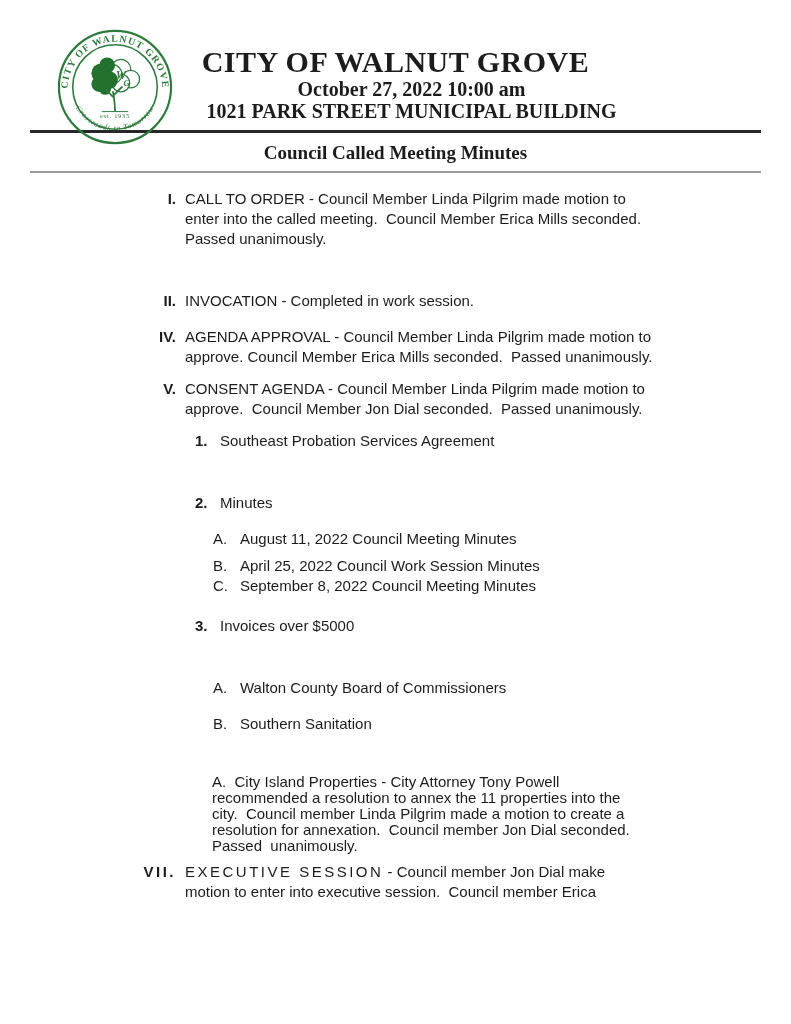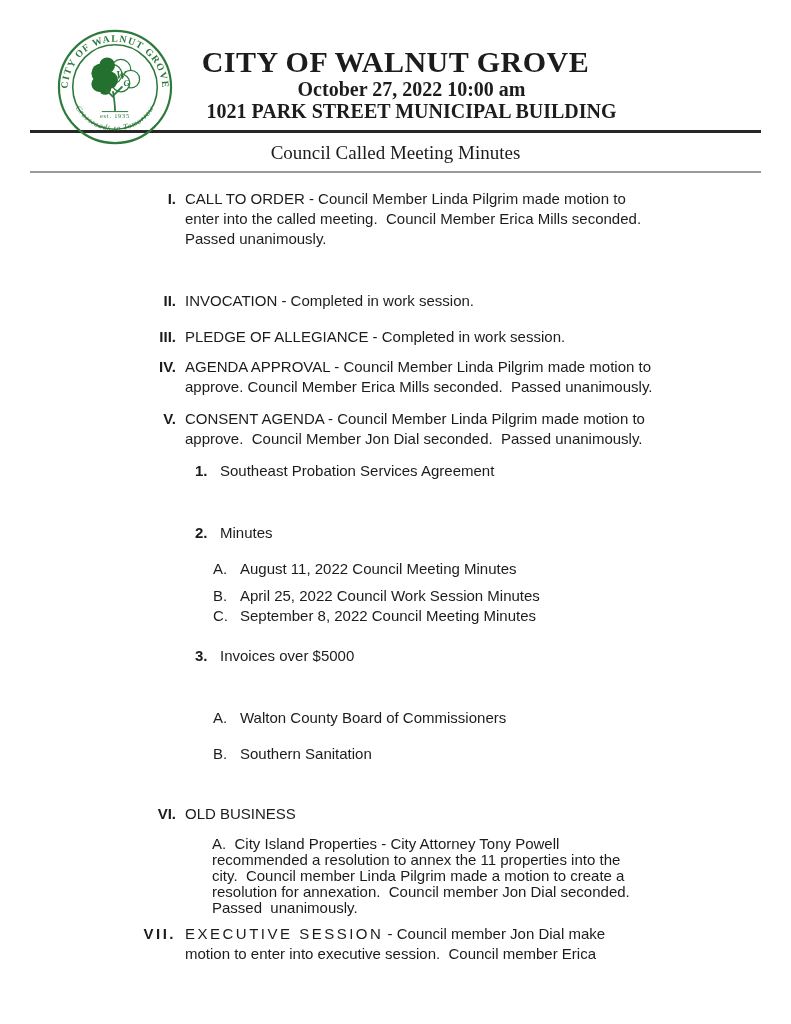--- a/index.html
+++ b/index.html
@@ -16,21 +16,21 @@
   .mg{font-size:9px;font-style:italic;font-weight:bold;}
 
   
   .header{padding-top:45px;text-align:center;font-family:"Liberation Serif",serif;font-weight:bold;}
   .header .title{font-size:30px;line-height:33px;letter-spacing:0.5px;}
   .header .line{font-size:20px;line-height:22px;margin-left:32px;}
 
   .rule{margin:0 30px 0 30px;}
   .rule-dark{border-top:3px solid #262626;margin-top:8px;}
   .rule-light{border-top:2px solid #9a9a9a;margin-top:7px;}
-  .subtitle{text-align:center;font-family:"Liberation Serif",serif;font-weight:normal;
+  .subtitle{text-align:center;font-family:"Liberation Serif",serif;font-weight:bold;
             font-size:19px;line-height:22px;margin-top:9px;}
 
   
   .content{margin:16px 30px 0 122px;font-size:15px;line-height:20px;}
   .item{display:flex;}
   .num{width:54px;flex:none;text-align:right;font-weight:bold;}
   .body{margin-left:9px;max-width:505px;}
   .b{font-weight:normal;}
   .txt{white-space:pre-wrap;}
   .sub{margin-top:12px;margin-left:10px;}
@@ -119,24 +119,20 @@
       <div class="body"><span class="b">CALL TO ORDER</span><span class="txt"> - Council Member Linda Pilgrim made motion to
 enter into the called meeting.  Council Member Erica Mills seconded.
 Passed unanimously.</span></div>
     </div>
 
     <div class="item m16">
       <div class="num">II.</div>
       <div class="body"><span class="b">INVOCATION</span><span class="txt"> - Completed in work session.</span></div>
     </div>
 
-    <div class="item m10">
-      <div class="num">III.</div>
-      <div class="body"><span class="b">PLEDGE OF ALLEGIANCE</span><span class="txt"> - Completed in work session.</span></div>
-    </div>
 
     <div class="item m12">
       <div class="num">IV.</div>
       <div class="body"><span class="b">AGENDA APPROVAL</span><span class="txt"> - Council Member Linda Pilgrim made motion to
 approve. Council Member Erica Mills seconded.  Passed unanimously.</span></div>
     </div>
 
     <div class="item m0">
       <div class="num">V.</div>
       <div class="body"><span class="b">CONSENT AGENDA</span><span class="txt"> - Council Member Linda Pilgrim made motion to
@@ -171,24 +167,20 @@
               <span>Walton County Board of Commissioners</span>
             </div>
           <div class="lrow m40">
               <span class="lt">B.</span>
               <span>Southern Sanitation</span>
             </div>
         </div>
       </div>
     </div>
 
-    <div class="item m12">
-      <div class="num">VI.</div>
-      <div class="body"><span class="b">OLD BUSINESS</span></div>
-    </div>
     <div class="para txt m8">A.  City Island Properties - City Attorney Tony Powell
 recommended a resolution to annex the 11 properties into the
 city.  Council member Linda Pilgrim made a motion to create a
 resolution for annexation.  Council member Jon Dial seconded.
 Passed  unanimously.</div>
 
     <div class="item m0">
       <div class="num spx">VII.</div>
       <div class="body"><span class="b spx">EXECUTIVE SESSION</span><span class="txt"> - Council member Jon Dial make
 motion to enter into executive session.  Council member Erica</span></div>

